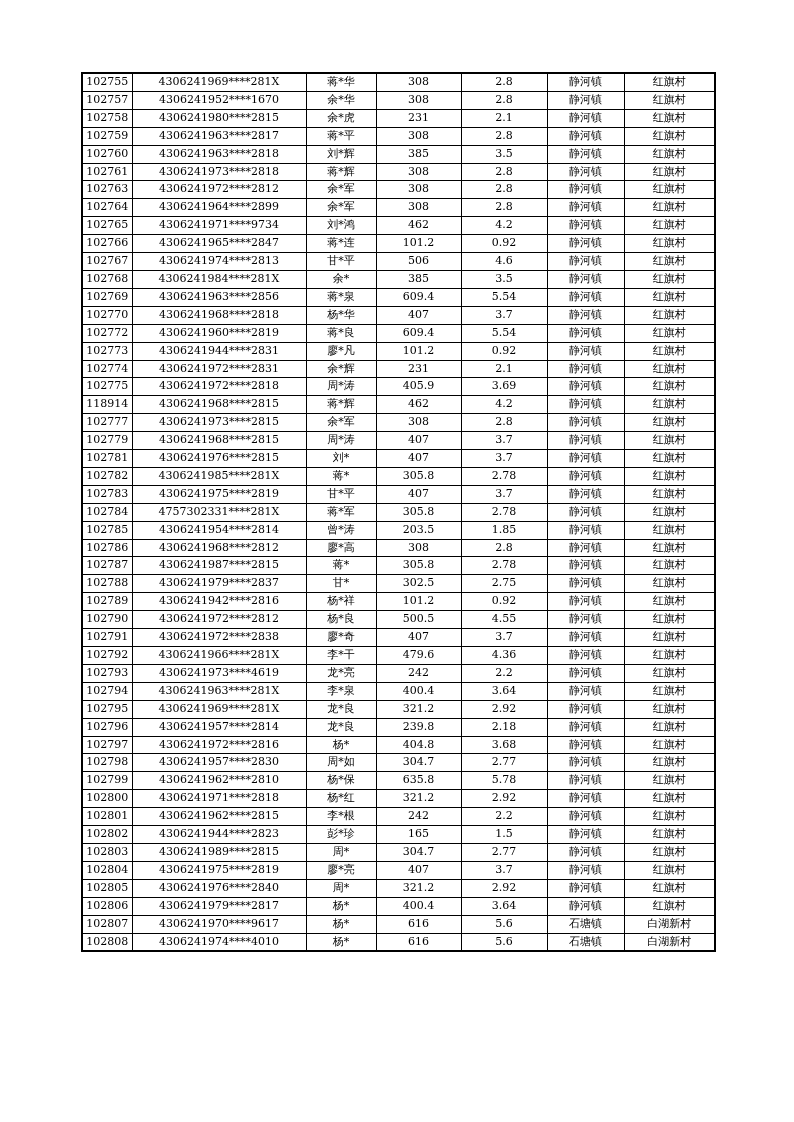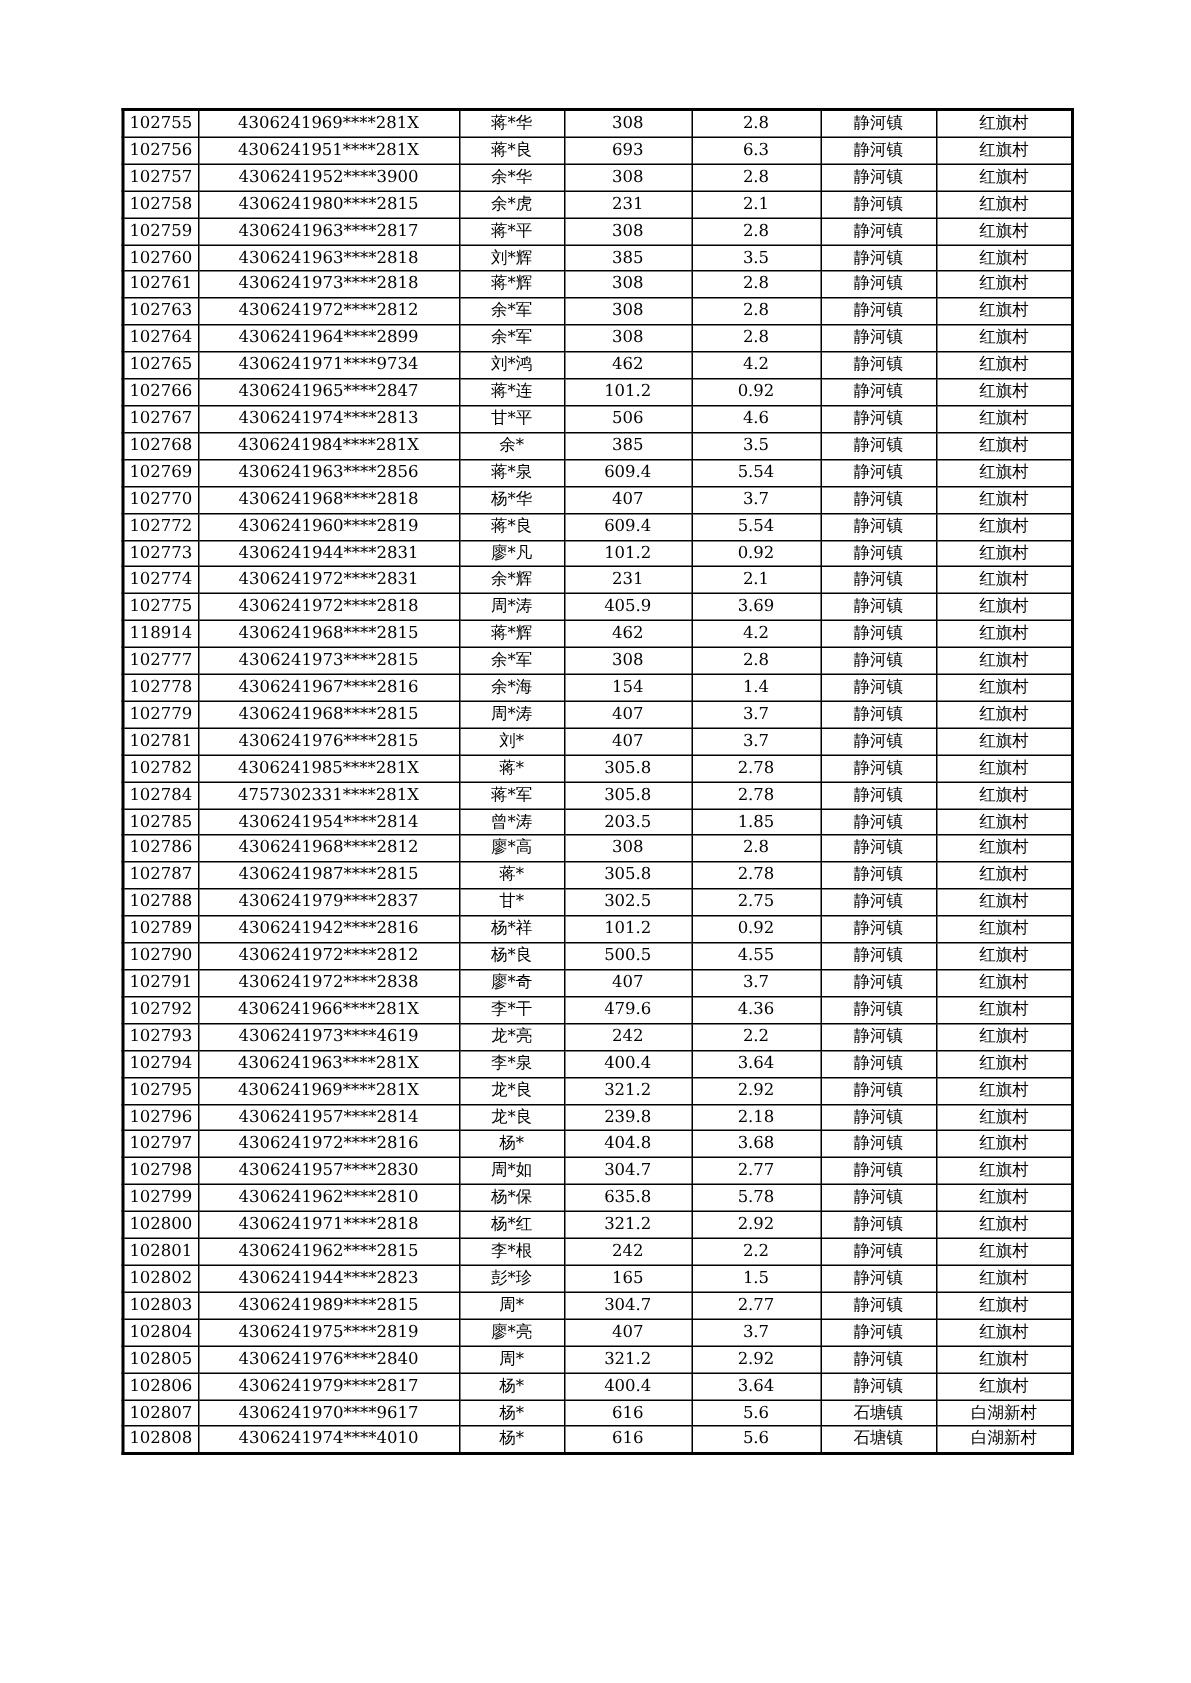--- a/index.html
+++ b/index.html
@@ -63,31 +63,22 @@
         <tr>
           <td>102755</td>
           <td>4306241969****281X</td>
           <td>蒋*华</td>
           <td>308</td>
           <td>2.8</td>
           <td>静河镇</td>
           <td>红旗村</td>
         </tr>
         <tr>
-          <td>102756</td>
-          <td>4306241951****281X</td>
-          <td>蒋*良</td>
-          <td>693</td>
-          <td>6.3</td>
-          <td>静河镇</td>
-          <td>红旗村</td>
-        </tr>
-        <tr>
           <td>102757</td>
-          <td>4306241952****3900</td>
+          <td>4306241952****1670</td>
           <td>余*华</td>
           <td>308</td>
           <td>2.8</td>
           <td>静河镇</td>
           <td>红旗村</td>
         </tr>
         <tr>
           <td>102758</td>
           <td>4306241980****2815</td>
           <td>余*虎</td>
@@ -243,29 +234,20 @@
         <tr>
           <td>102777</td>
           <td>4306241973****2815</td>
           <td>余*军</td>
           <td>308</td>
           <td>2.8</td>
           <td>静河镇</td>
           <td>红旗村</td>
         </tr>
         <tr>
-          <td>102778</td>
-          <td>4306241967****2816</td>
-          <td>余*海</td>
-          <td>154</td>
-          <td>1.4</td>
-          <td>静河镇</td>
-          <td>红旗村</td>
-        </tr>
-        <tr>
           <td>102779</td>
           <td>4306241968****2815</td>
           <td>周*涛</td>
           <td>407</td>
           <td>3.7</td>
           <td>静河镇</td>
           <td>红旗村</td>
         </tr>
         <tr>
           <td>102781</td>
@@ -275,20 +257,29 @@
           <td>3.7</td>
           <td>静河镇</td>
           <td>红旗村</td>
         </tr>
         <tr>
           <td>102782</td>
           <td>4306241985****281X</td>
           <td>蒋*</td>
           <td>305.8</td>
           <td>2.78</td>
+          <td>静河镇</td>
+          <td>红旗村</td>
+        </tr>
+        <tr>
+          <td>102783</td>
+          <td>4306241975****2819</td>
+          <td>甘*平</td>
+          <td>407</td>
+          <td>3.7</td>
           <td>静河镇</td>
           <td>红旗村</td>
         </tr>
         <tr>
           <td>102784</td>
           <td>4757302331****281X</td>
           <td>蒋*军</td>
           <td>305.8</td>
           <td>2.78</td>
           <td>静河镇</td>

